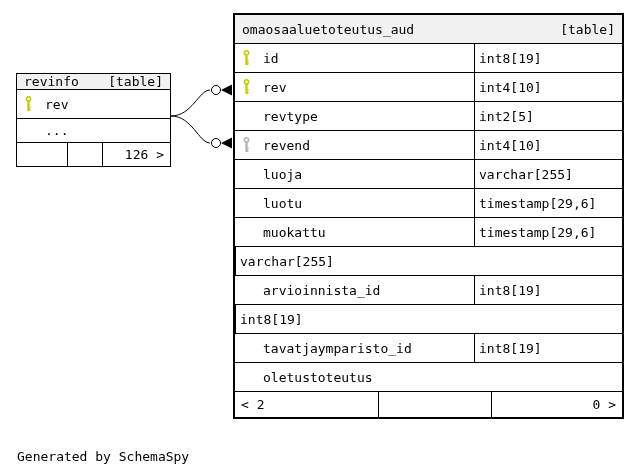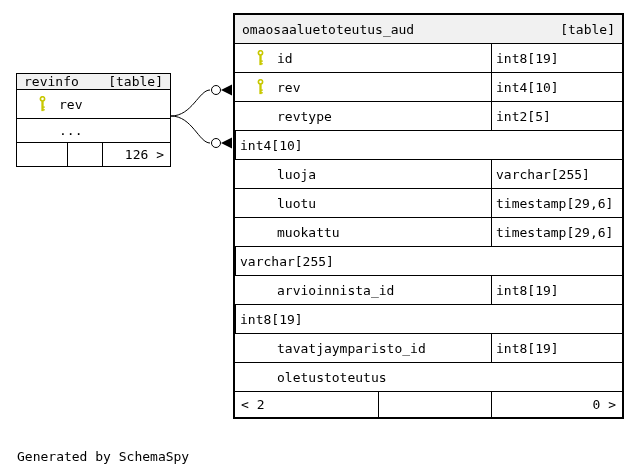--- a/index.html
+++ b/index.html
@@ -25,21 +25,21 @@
   .tbl.thin{border:1px solid var(--border);}
   .tbl.thick{border:2px solid var(--border);}
 
   .tbl-header{
     background:var(--header-bg);
     display:flex;justify-content:space-between;align-items:center;
     padding:0 7px;flex:0 0 auto;
   }
   .row{display:flex;border-top:1px solid var(--border);flex:0 0 auto;}
   .cell{display:flex;align-items:center;}
-  .cell.name{flex:1 1 auto;padding-left:21px;}
+  .cell.name{flex:1 1 auto;padding-left:7px;}
   .cell.type{border-left:1px solid var(--border);padding-left:4px;}
 
   .key{width:14px;margin-right:7px;display:inline-flex;align-items:center;flex:0 0 auto;}
   .key svg{display:block;}
   .key.key-primary{color:var(--key-primary);}
   .key.key-foreign{color:var(--key-foreign);}
   .key.key-none{visibility:hidden;}
 
   .tbl-footer{display:flex;border-top:1px solid var(--border);flex:0 0 auto;}
   .tbl-footer .fcell{display:flex;align-items:center;padding:0 6px;}
@@ -54,21 +54,21 @@
   #revinfo .row.dots{height:24px;align-items:center;}
   #revinfo .tbl-footer{height:24px;}
   #revinfo .fcell.f0{width:50px;}
   #revinfo .fcell.f1{width:35px;}
   #revinfo .fcell.f2{flex:1;}
 
   
   #aud{left:233px;top:13px;width:391px;}
   #aud .tbl-header{height:28px;}
   #aud .row{height:29px;}
-  #aud .cell.type{width:131px;}
+  #aud .cell.type{width:148px;}
   #aud .tbl-footer{height:26px;}
   #aud .fcell.f0{width:143px;}
   #aud .fcell.f1{width:113px;}
   #aud .fcell.f2{flex:1;}
 
   .note{position:absolute;left:17px;top:450px;}
 </style>
 </head>
 <body>
 
@@ -161,20 +161,31 @@
             <line x1="5" y1="12.5" x2="7.6" y2="12.5" stroke="currentColor" stroke-width="1.5"></line>
             <line x1="5" y1="15.5" x2="7.6" y2="15.5" stroke="currentColor" stroke-width="1.5"></line>
           </svg>
       </span>
       <span>revtype</span>
     </div>
     <div class="cell type">int2[5]</div>
   </div>
 
   <div class="row">
+    <div class="cell name">
+      <span class="key key-foreign">
+        <svg viewBox="0 0 10 18" width="9" height="16">
+            <circle cx="5" cy="3.2" r="2.4" fill="none" stroke="currentColor" stroke-width="1.8"></circle>
+            <line x1="5" y1="5.5" x2="5" y2="17" stroke="currentColor" stroke-width="2.6"></line>
+            <line x1="5" y1="12.5" x2="7.6" y2="12.5" stroke="currentColor" stroke-width="1.5"></line>
+            <line x1="5" y1="15.5" x2="7.6" y2="15.5" stroke="currentColor" stroke-width="1.5"></line>
+          </svg>
+      </span>
+      <span>revend</span>
+    </div>
     <div class="cell type">int4[10]</div>
   </div>
 
   <div class="row">
     <div class="cell name">
       <span class="key key-none"></span>
       <span>luoja</span>
     </div>
     <div class="cell type">varchar[255]</div>
   </div>

